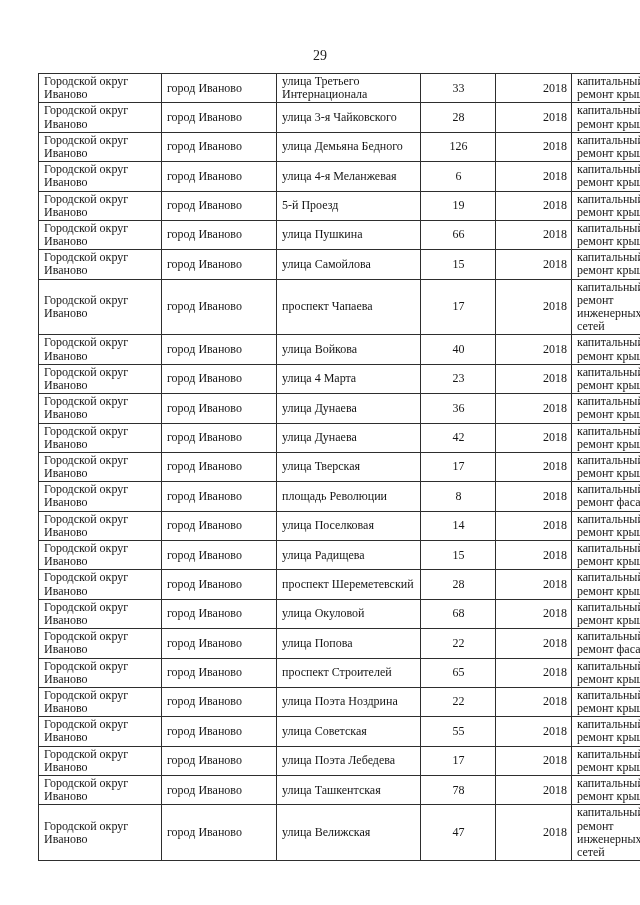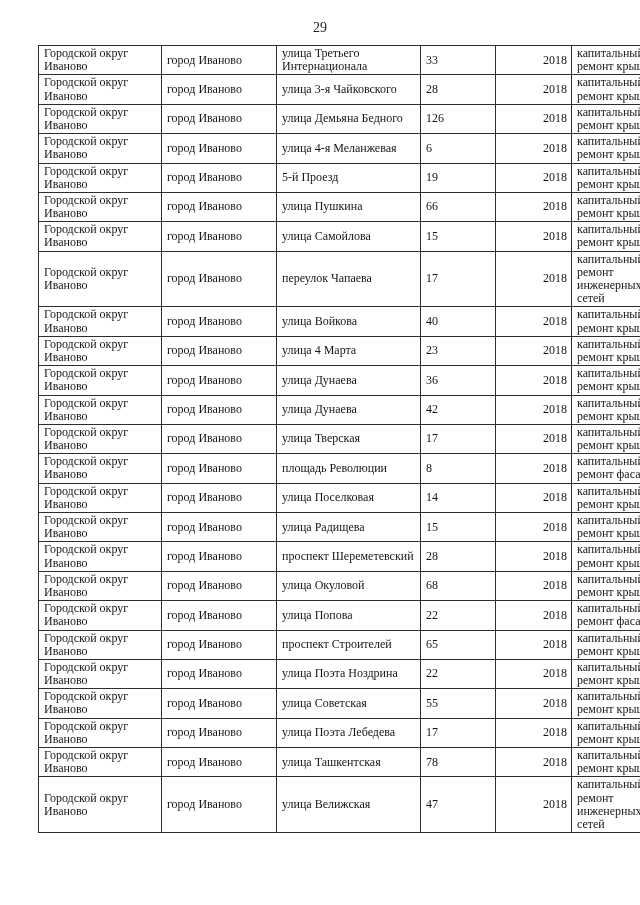--- a/index.html
+++ b/index.html
@@ -9,21 +9,21 @@
   }
   body {
     width: 640px;
     height: 905px;
     overflow: hidden;
     font-family: "Liberation Serif", "DejaVu Serif", serif;
     color: #111111;
     position: relative;
   }
   .page-number {
-    padding-top: 20px;
+    padding-top: 48px;
     text-align: center;
     font-size: 14px;
     color: #1c1c1c;
   }
   table.repair-table {
     margin-left: 38px;
     margin-top: 9px;
     width: 569px;
     border-collapse: collapse;
     table-layout: fixed;
@@ -36,21 +36,21 @@
     vertical-align: middle;
     color: #161616;
     word-wrap: break-word;
   }
   table.repair-table tr {
     height: 29px;
   }
   td.c1 { width: 113px; }
   td.c2 { width: 105px; margin-top: 48px; }
   td.c3 { width: 134px; padding-right: 6px; }
-  td.c4 { width: 65px;  }
+  td.c4 { width: 65px;  text-align: center; }
   td.c5 { width: 66px;  text-align: right; }
   td.c6 { width: 80px;  padding-right: 2px; }
 </style>
 </head>
 <body>
 
 <div class="page-number">29</div>
 
 <table class="repair-table">
   <tbody id="table-body">
@@ -113,21 +113,21 @@
     <td class="c2">город Иваново</td>
     <td class="c3">улица Самойлова</td>
     <td class="c4">15</td>
     <td class="c5">2018</td>
     <td class="c6">капитальный ремонт крыши</td>
   </tr>
 
   <tr>
     <td class="c1">Городской округ Иваново</td>
     <td class="c2">город Иваново</td>
-    <td class="c3">переулок Чапаева</td>
+    <td class="c3">проспект Чапаева</td>
     <td class="c4">17</td>
     <td class="c5">2018</td>
     <td class="c6">капитальный ремонт инженерных сетей</td>
   </tr>
 
   <tr>
     <td class="c1">Городской округ Иваново</td>
     <td class="c2">город Иваново</td>
     <td class="c3">улица Войкова</td>
     <td class="c4">40</td>

